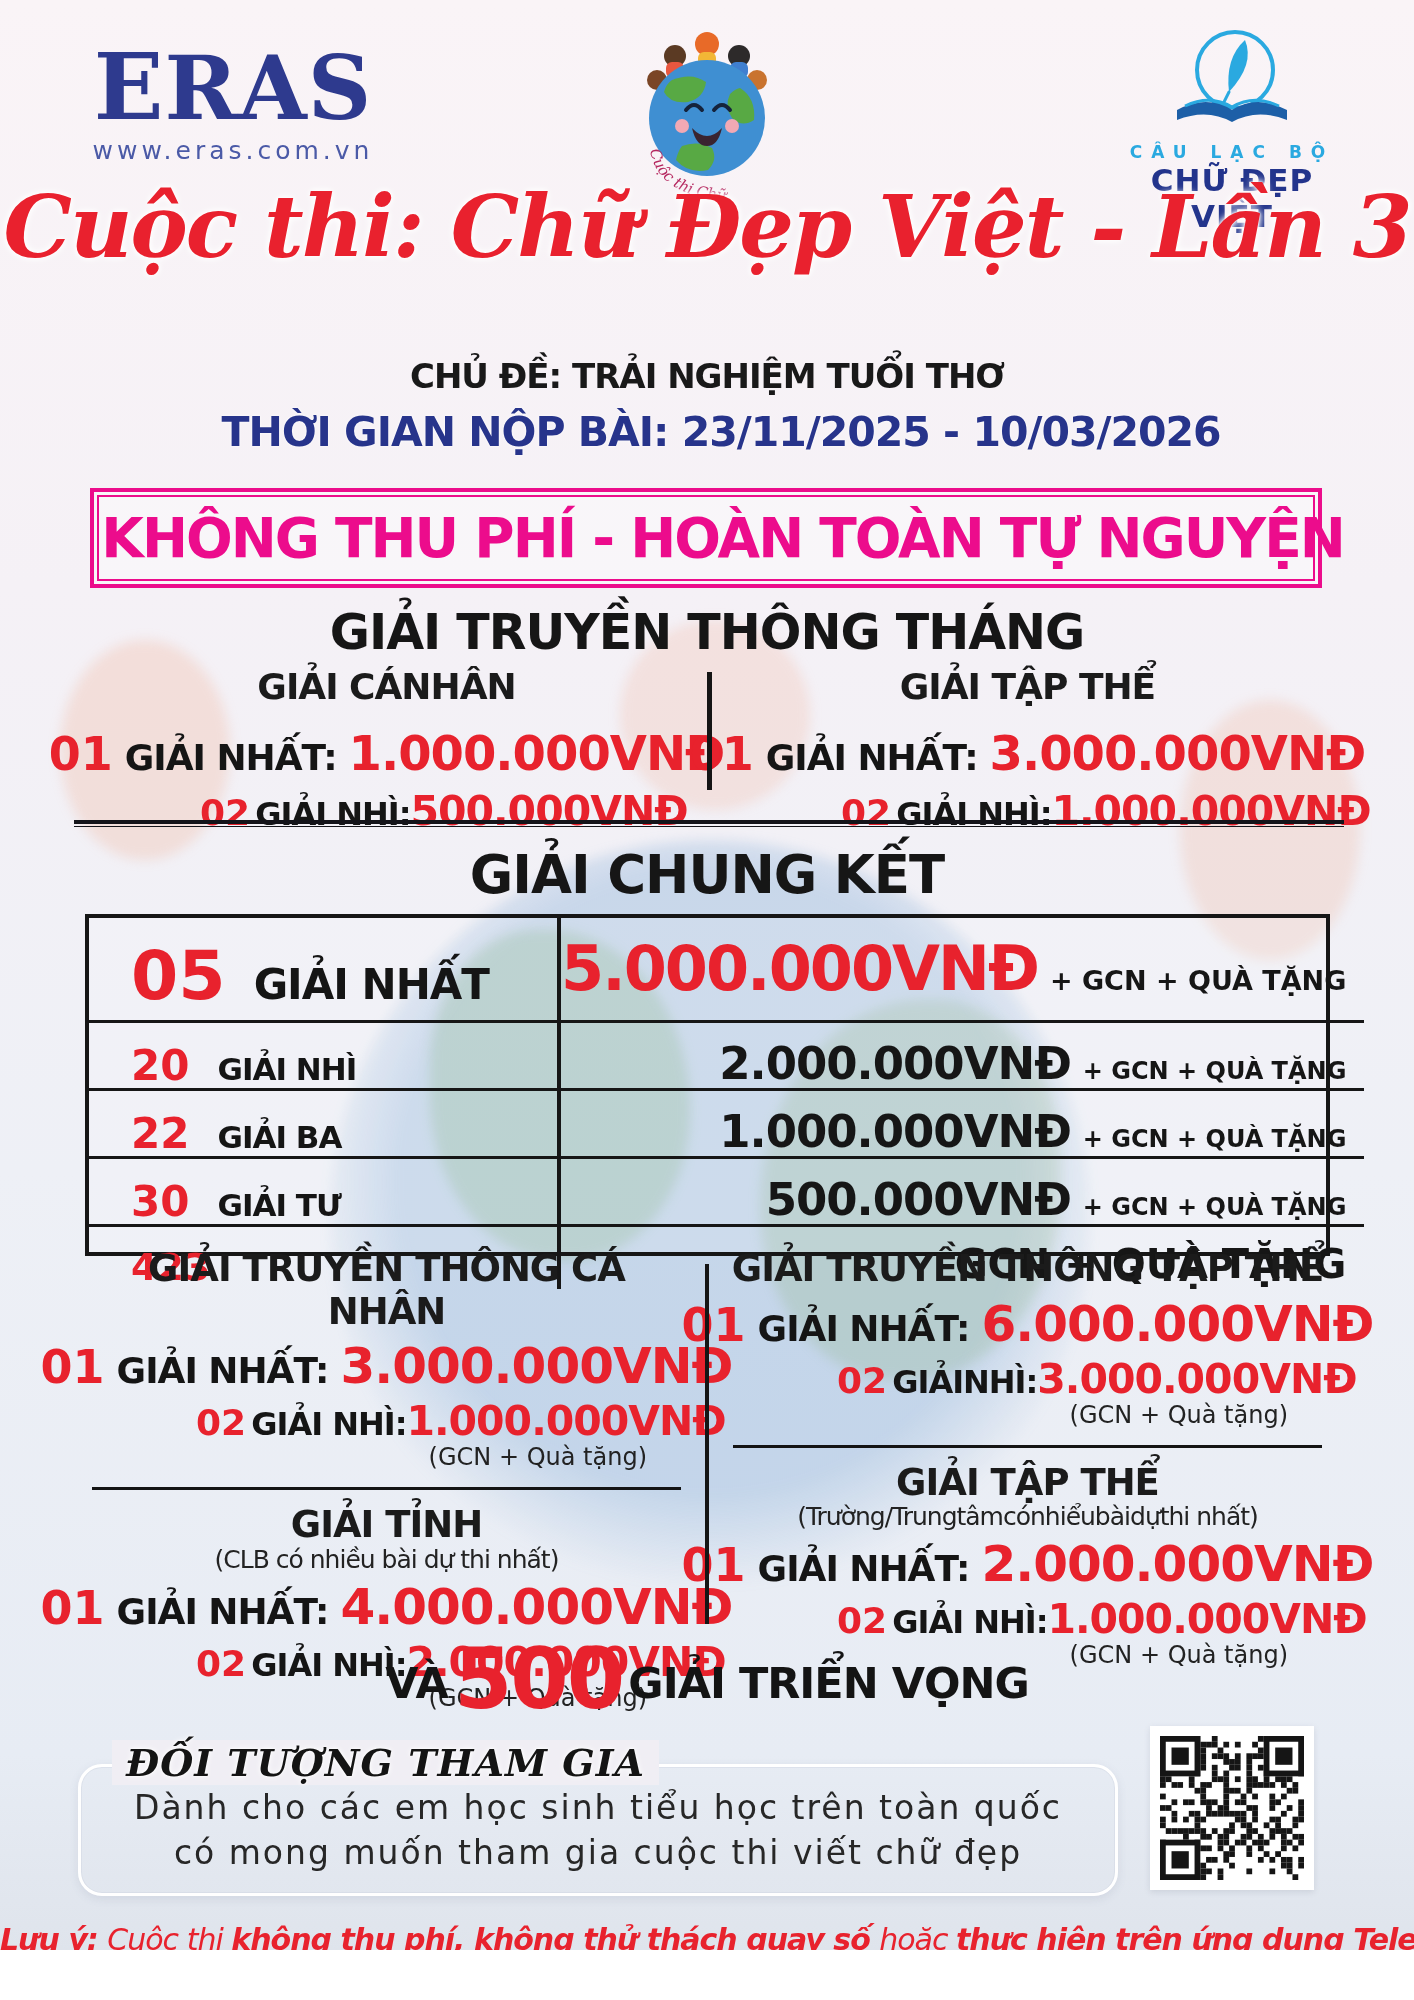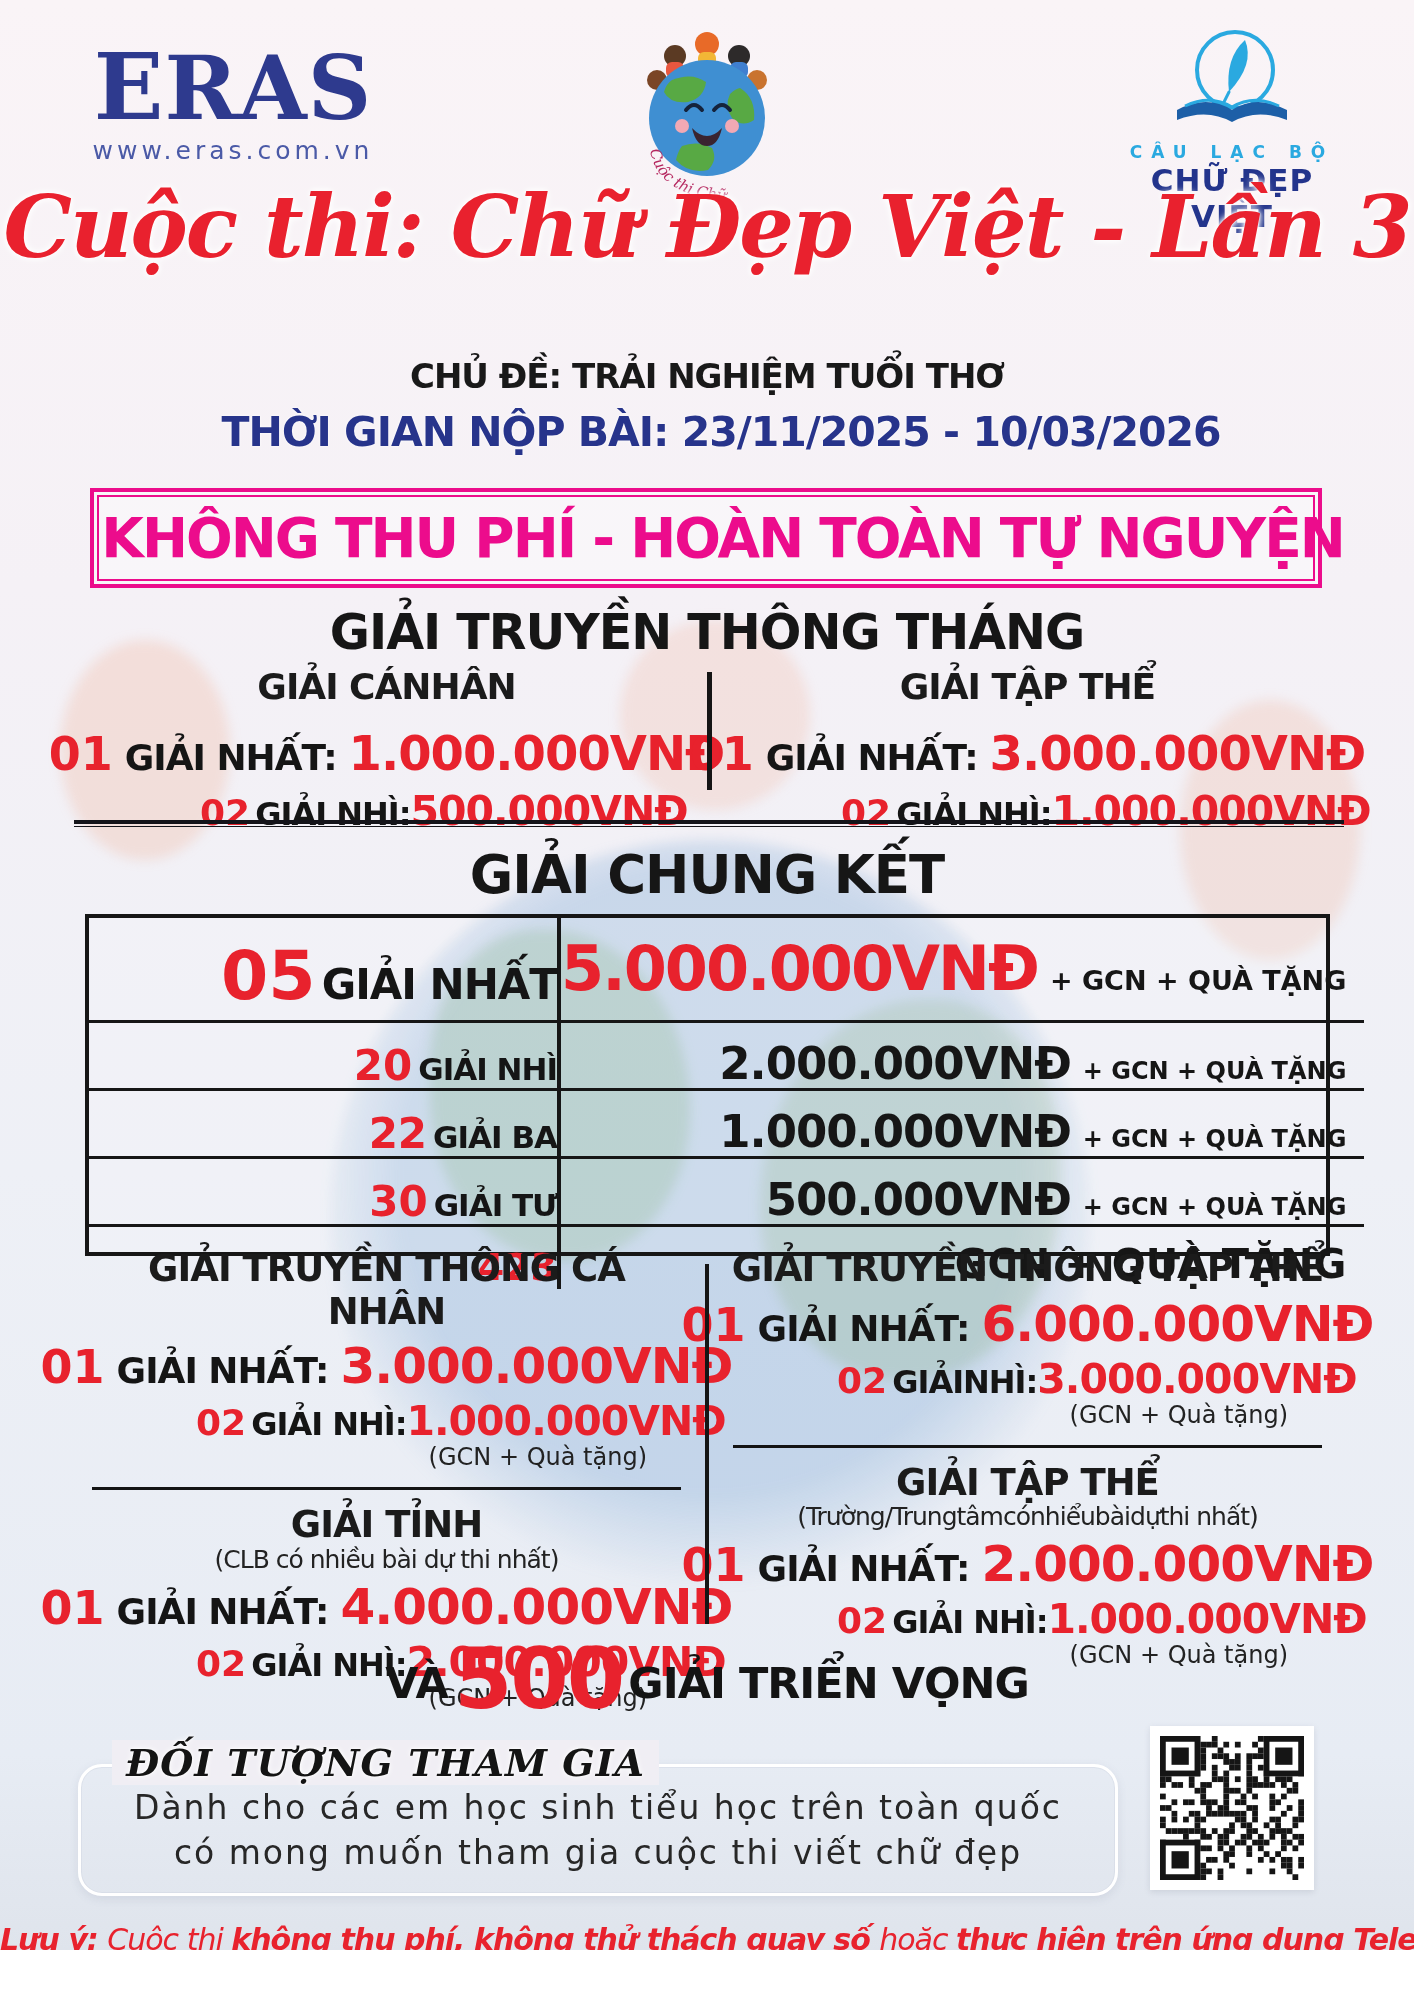--- a/index.html
+++ b/index.html
@@ -64,21 +64,21 @@
 
   .rule1{position:absolute;left:74px;right:70px;top:820px;border-top:4px solid #14141a;border-bottom:1px solid #14141a;height:2px;}
 
   .ftable{
     position:absolute;left:85px;right:84px;top:914px;height:334px;
     border:4px solid #161616;display:grid;grid-template-columns:472px 1fr;
     grid-template-rows:102px 68px 68px 68px 1fr;background:rgba(255,255,255,.12);
   }
   .fcell{border-top:3px solid #161616;display:flex;align-items:center;white-space:nowrap;}
   .fcell.r0{border-top:none;}
-  .fcell.left{border-right:4px solid #161616;padding-left:42px;gap:6px;align-items:baseline;padding-top:18px;box-sizing:border-box;justify-content:flex-end;}
+  .fcell.left{border-right:4px solid #161616;padding-left:42px;gap:28px;align-items:baseline;padding-top:18px;box-sizing:border-box;}
   .fcell.right{justify-content:flex-end;padding-right:18px;gap:12px;align-items:baseline;padding-top:14px;box-sizing:border-box;}
   .fcell.right.center{justify-content:center;}
   .fc1{font-size:68px;} .fl1{font-size:42px;}
   .fa1{font-size:62px;color:#e8222d;font-weight:bold;letter-spacing:-2px;}
   .fs1{font-size:27px;font-weight:bold;color:#161616;}
   .fc{font-size:42px;} .fl{font-size:31px;}
   .fa{font-size:45px;color:#161616;font-weight:bold;letter-spacing:-1px;}
   .fsx{font-size:24px;font-weight:bold;color:#161616;}
   .fc5{font-size:38px;} .fl5{font-size:34px;}
   .fa5{font-size:40px;color:#161616;font-weight:bold;}

